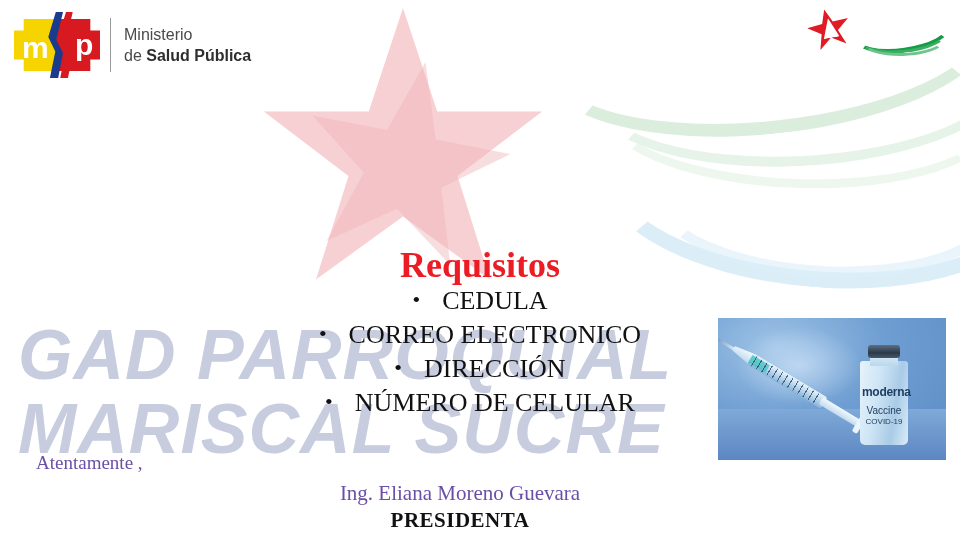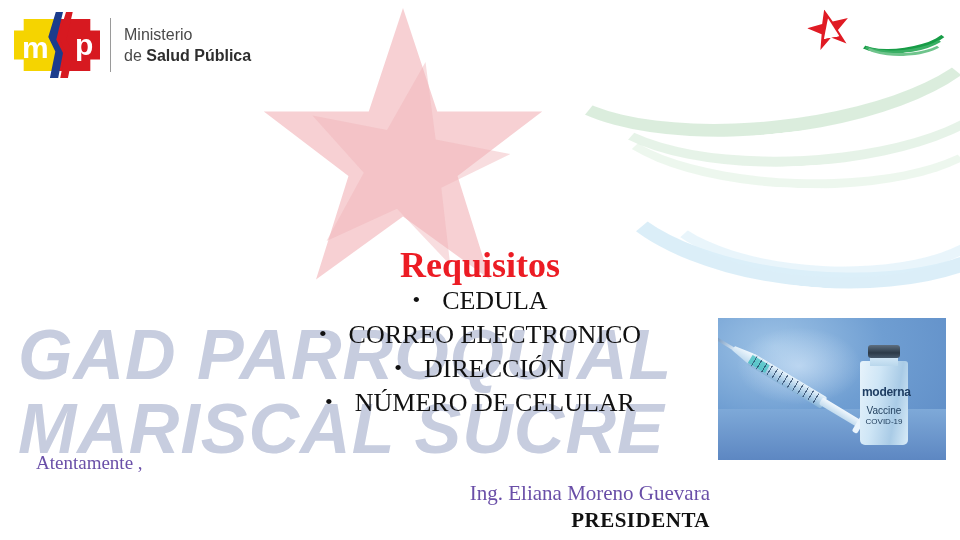--- a/index.html
+++ b/index.html
@@ -292,21 +292,21 @@
     position: absolute;
     left: 36px; top: 452px;
     font-family: "Liberation Serif", serif;
     font-size: 19px;
     color: #6a4fa8;
   }
   .sign-block {
     position: absolute;
     left: 210px; top: 480px;
     width: 500px;
-    text-align: right;
+    text-align: center;
   }
   .sign-name {
     font-family: "Liberation Serif", serif;
     font-size: 21px;
     line-height: 27px;
     color: #6a4fa8;
   }
   .sign-role {
     font-family: "Liberation Serif", serif;
     font-weight: bold;

